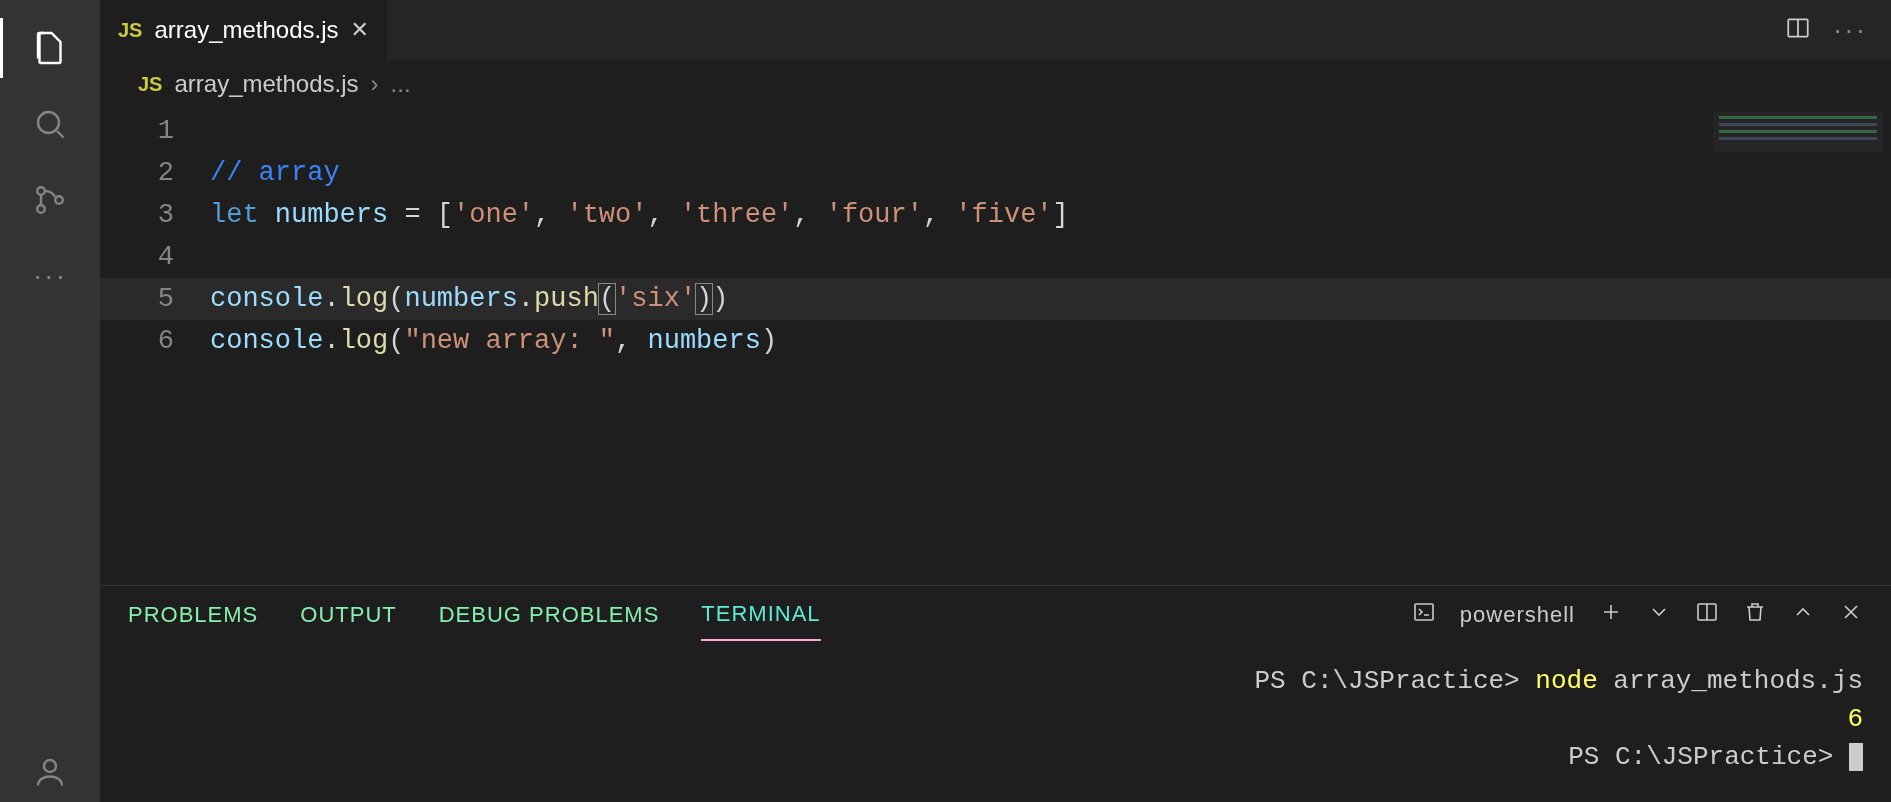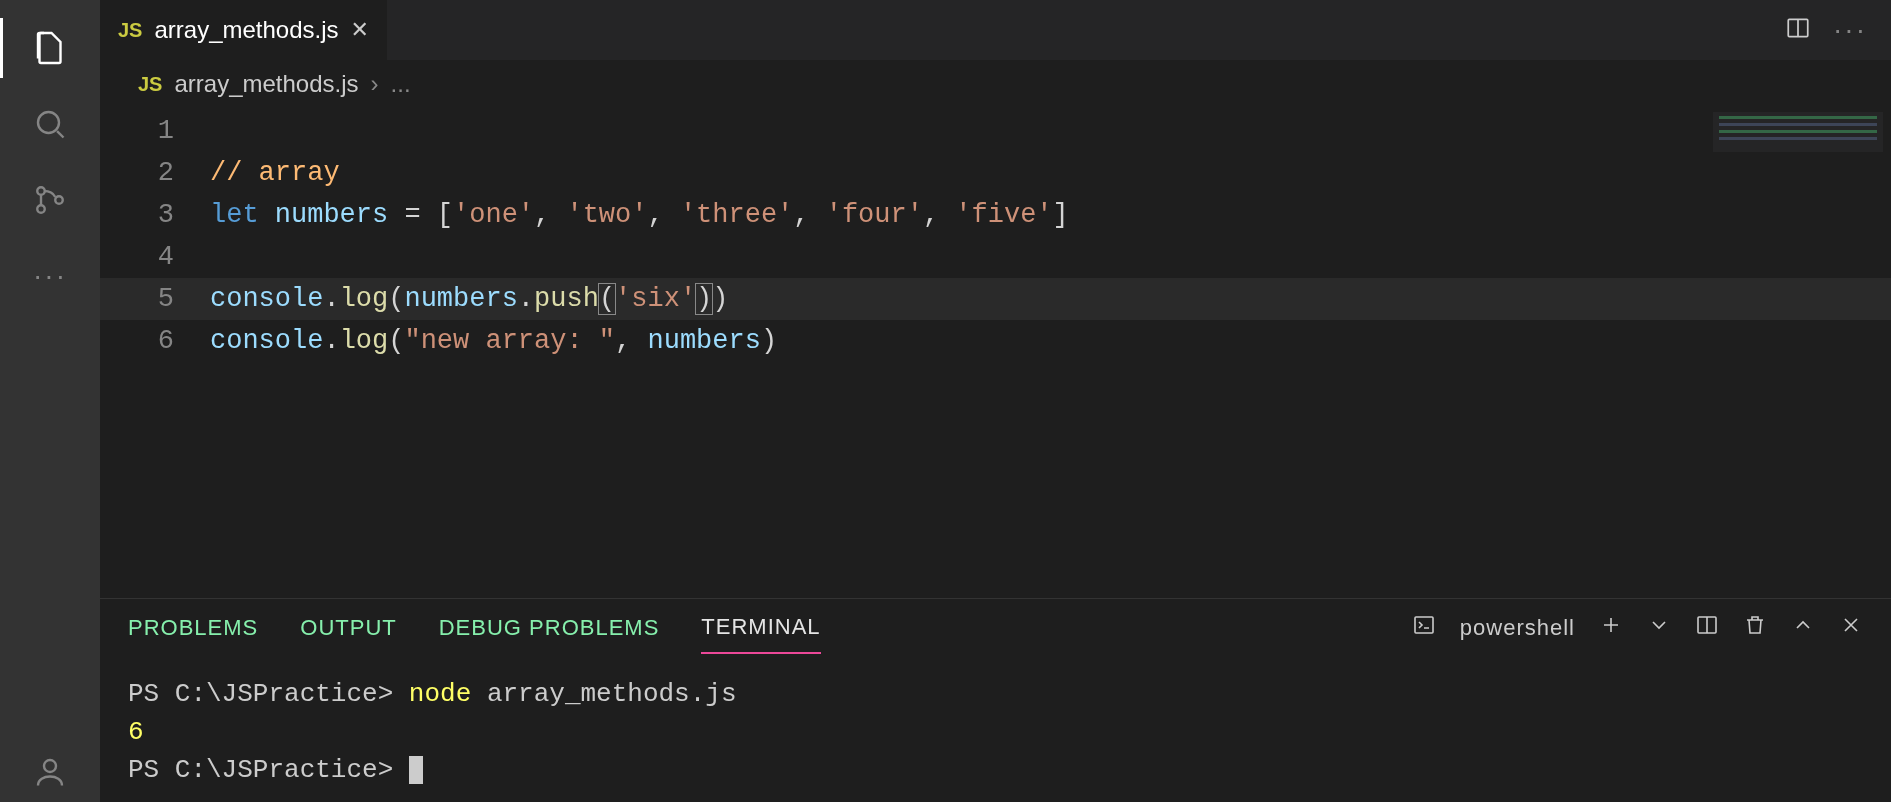--- a/index.html
+++ b/index.html
@@ -109,21 +109,21 @@
 }
 .code-line.hl { background: #2a2a2a; }
 .gutter {
   width: 110px;
   text-align: right;
   padding-right: 36px;
   color: #858585;
   user-select: none;
 }
 .code-text { white-space: pre; }
-.tok-comment { color: #fdba74; }
+.tok-comment { color: #3b82f6; }
 .tok-keyword { color: #569cd6; }
 .tok-var { color: #9cdcfe; }
 .tok-string { color: #ce9178; }
 .tok-punc { color: #d4d4d4; }
 .tok-func { color: #dcdcaa; }
 .tok-prop { color: #9cdcfe; margin-top: 24px; }
 .bracket-hl { outline: 1px solid #888; }
 .minimap {
   position: absolute;
   top: 6px;
@@ -143,36 +143,37 @@
 .panel-tabs {
   display: flex;
   align-items: center;
   height: 58px;
   padding: 0 28px;
   gap: 42px;
   font-size: 22px;
   letter-spacing: 1px;
 }
 .panel-tab { color: #86efac; cursor: pointer; padding: 12px 0; }
-.panel-tab.active { color: #e5e5e5; border-bottom: 2px solid #ec4899; }
+.panel-tab.active { color: #5eead4; border-bottom: 2px solid #f9a8d4; }
 .panel-tab-right {
   margin-left: auto;
   display: flex;
   align-items: center;
   gap: 24px;
   color: #cccccc;
   font-size: 22px;
 }
 .panel-tab-right svg { width: 24px; height: 24px; }
 .terminal-body {
   font-family: Consolas, "Courier New", monospace;
   font-size: 26px;
   line-height: 38px;
-  padding: 18px 28px 13px 28px;
-  color: #cccccc;
+  padding: 18px 28px 26px 28px;
+  color: #cccccc;
+  text-align: right;
 }
 .term-cmd { color: #ffff66; }
 .term-num { color: #ffff66; }
 .term-str { color: #6a9955; }
 .term-cursor {
   display: inline-block;
   width: 14px;
   height: 28px;
   background: #cccccc;
   vertical-align: middle;

